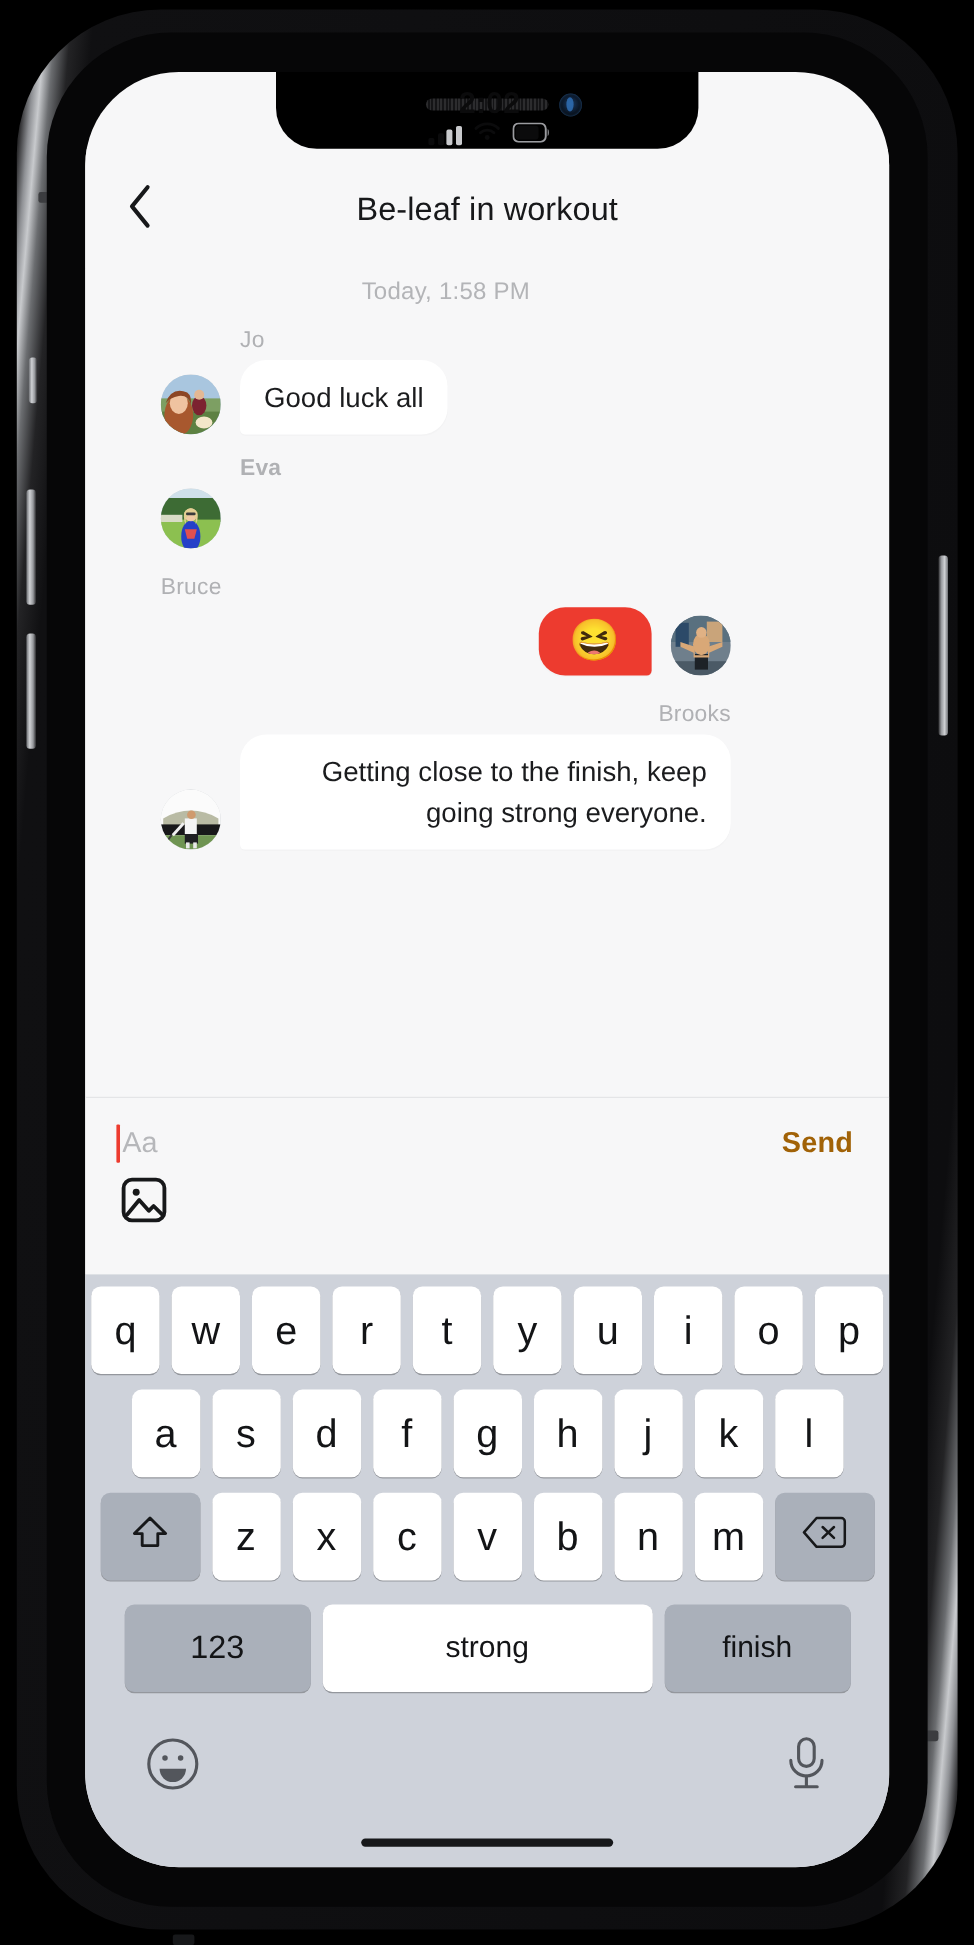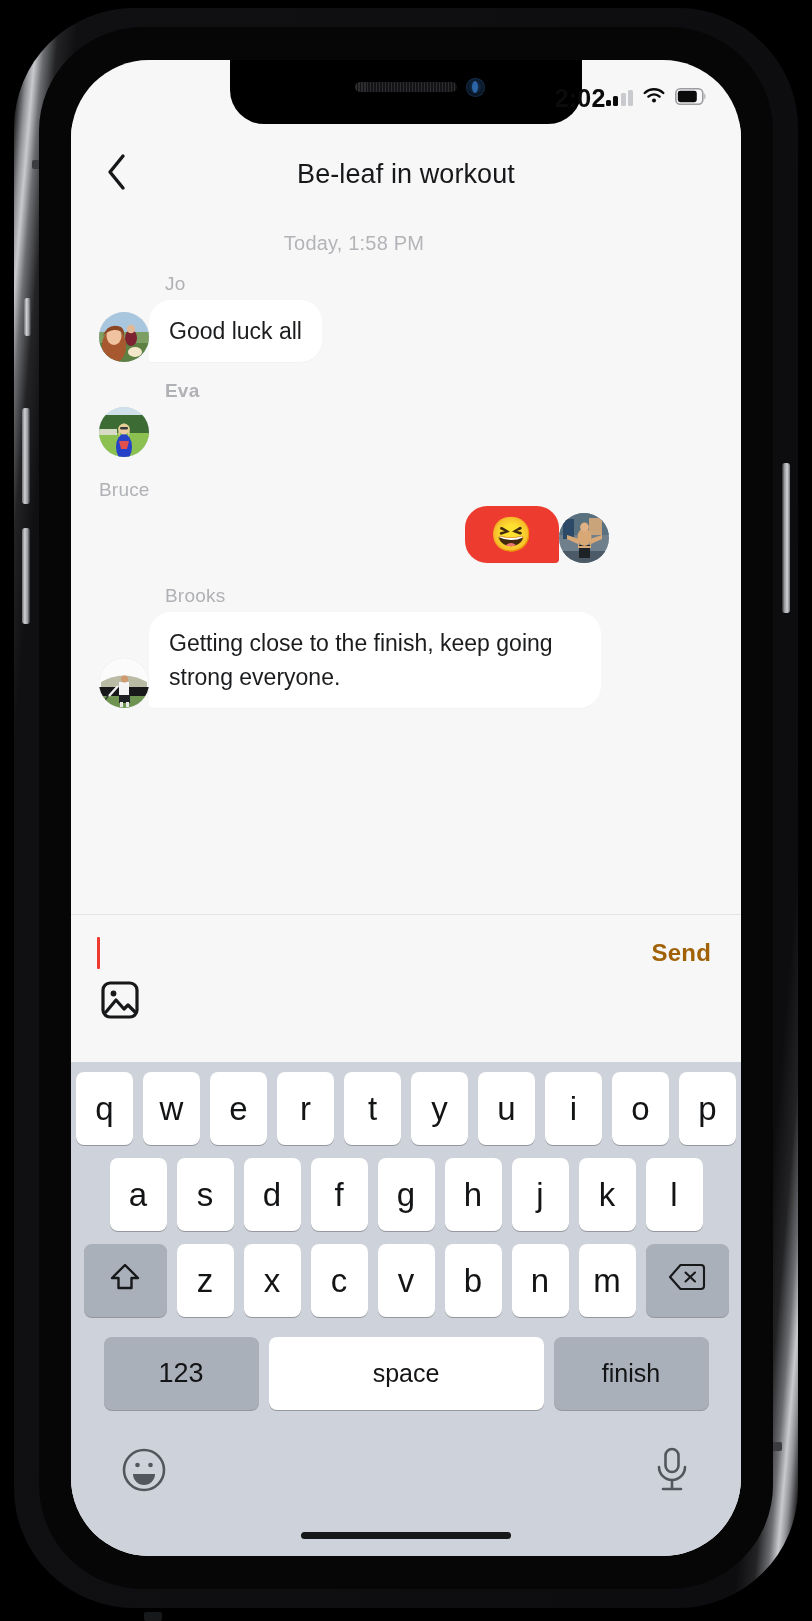--- a/index.html
+++ b/index.html
@@ -78,22 +78,22 @@
     box-shadow: inset 0 0 2px #2b5d96;
   }
   #front-camera::after{
     content:""; position:absolute; left:6px; top:3px; width:6px; height:12px;
     border-radius:50%; background:#2f6fb5; opacity:.85;
   }
 
   
   #status-bar {
     position: absolute; top: 0; left: 0; width: 670px; height: 64px;
-    display: flex; align-items: center; justify-content: flex-end;
-    padding: 12px 34px 0 38px; z-index: 45;
+    display: flex; align-items: center; justify-content: center;
+    padding: 12px 34px 0 38px; z-index: 45; flex-direction: column;
   }
   #status-time {
     font-size: 25px; font-weight: 700; color: #0b0b0c; letter-spacing: .2px;
   }
   #status-icons { display: flex; align-items: center; gap: 9px; }
   .sig-bar { width: 5px; background: #0b0b0c; border-radius: 1.5px; display:inline-block;}
   #signal-icon { display:flex; align-items:flex-end; gap:2.5px; height:16px; }
 
   
   #chat-header {
@@ -108,32 +108,32 @@
   }
   #chat-title {
     position: absolute; left: 0; width: 670px; text-align: center;
     font-size: 27px; color: #17181a; font-weight: 400; letter-spacing: .1px;
     pointer-events: none;
   }
 
   
   #message-list {
     position: absolute; top: 164px; left: 0; width: 566px; height: 690px;
-    background: #f7f7f8; overflow: hidden;
+    background: #f7f7f8; overflow: hidden; padding-left: 35px;
   }
   #date-divider {
     text-align: center; color: #b3b4b7; font-size: 20px;
     padding: 8px 0 18px 0; letter-spacing: .2px;
   }
   .msg-group { padding: 0 28px; margin-bottom: 6px; }
   .msg-sender {
     color: #b0b1b4; font-size: 19px; margin: 0 0 5px 66px; letter-spacing:.2px;
   }
   .msg-group.outgoing .msg-sender { text-align: left; margin: 0 66px 5px 0; }
-  .msg-row { display: flex; align-items: flex-end; gap: 0; }
+  .msg-row { display: flex; align-items: flex-end; gap: 16px; }
   .msg-group.outgoing .msg-row { justify-content: flex-end; }
   .avatar {
     width: 50px; height: 50px; border-radius: 50%;
     flex: 0 0 50px; overflow: hidden; position: relative;
     background: #cfd3d6;
   }
   .avatar svg { display:block; width:100%; height:100%; }
   .bubble {
     background: #ffffff;
     border-radius: 22px;
@@ -316,21 +316,21 @@
               <rect x="0" y="38" width="50" height="12" fill="#4b5a66"></rect>
               <rect x="20" y="32" width="11" height="13" fill="#1d2227"></rect>
               <path d="M8 22 L20 26 L20 33 L31 33 L31 26 L43 22 L43 26 L32 31 L32 35 L19 35 L19 31 L8 26z" fill="#d9a877"></path>
               <ellipse cx="25.5" cy="24" rx="7" ry="9" fill="#d9a877"></ellipse>
               <circle cx="25.5" cy="14" r="4.4" fill="#e0b184"></circle>
             </svg>
           </div>
         </div>
       </div>
 
-      <div class="msg-group" style="margin-top:22px;">
+      <div class="msg-group" style="margin-top:22px;text-align:right;">
         <div class="msg-sender">Brooks</div>
         <div class="msg-row">
           <div class="avatar">
             <svg viewBox="0 0 50 50" preserveAspectRatio="xMidYMid slice">
               <rect width="50" height="50" fill="#fbfbfb"></rect>
               <path d="M2 24 Q25 11 48 24 L48 30 L2 30z" fill="#b9bba4"></path>
               <rect x="0" y="29" width="50" height="9" fill="#18181a"></rect>
               <rect x="0" y="38" width="50" height="12" fill="#6f9452"></rect>
               <rect x="20" y="36" width="11" height="9" fill="#1e1f22"></rect>
               <rect x="20" y="24" width="10" height="13" fill="#f4f4f4"></rect>
@@ -343,20 +343,21 @@
           </div>
           <div class="bubble">Getting close to the finish, keep going strong everyone.</div>
         </div>
       </div>
     </div>
 
     <div id="input-bar">
       <div id="input-row">
         <div id="message-input-wrap">
           <div id="text-caret"></div>
+          <input id="message-input" type="text" placeholder="Aa" style="">
         </div>
         <button id="send-button">Send</button>
       </div>
       <div id="attach-row">
         <span>
           <svg width="42" height="42" viewBox="0 0 42 42">
             <rect x="4" y="4" width="34" height="34" rx="7" ry="7" fill="none" stroke="#17181a" stroke-width="3.2"></rect>
             <circle cx="14.5" cy="14.5" r="2.9" fill="#17181a"></circle>
             <path d="M7 33 L17 21 L25 30 L29 26 L36 33" stroke="#17181a" stroke-width="3.2" fill="none" stroke-linejoin="round" stroke-linecap="round"></path>
           </svg>
@@ -411,21 +412,21 @@
             <svg width="38" height="30" viewBox="0 0 38 30">
               <path d="M12.5 3 H33 a3 3 0 0 1 3 3 v18 a3 3 0 0 1 -3 3 H12.5 L2 15 Z" fill="none" stroke="#17181a" stroke-width="2.1" stroke-linejoin="round"></path>
               <path d="M17.5 10.5 L27 19.5 M27 10.5 L17.5 19.5" stroke="#17181a" stroke-width="2.1" stroke-linecap="round"></path>
             </svg>
           </span>
         </div>
       </div>
 
       <div class="kb-row" style="margin-top:20px;">
         <div class="key num">123</div>
-        <div class="key space">space</div>
+        <div class="key space">strong</div>
         <div class="key return">finish</div>
       </div>
 
       <div id="kb-bottom-row">
         <span>
           <svg width="50" height="50" viewBox="0 0 50 50">
             <circle cx="25" cy="25" r="20" fill="none" stroke="#53565c" stroke-width="2.6"></circle>
             <circle cx="18.5" cy="20" r="2.3" fill="#53565c"></circle>
             <circle cx="31.5" cy="20" r="2.3" fill="#53565c"></circle>
             <path d="M14 29 h22 a11 11 0 0 1 -22 0 z" fill="#53565c"></path>

